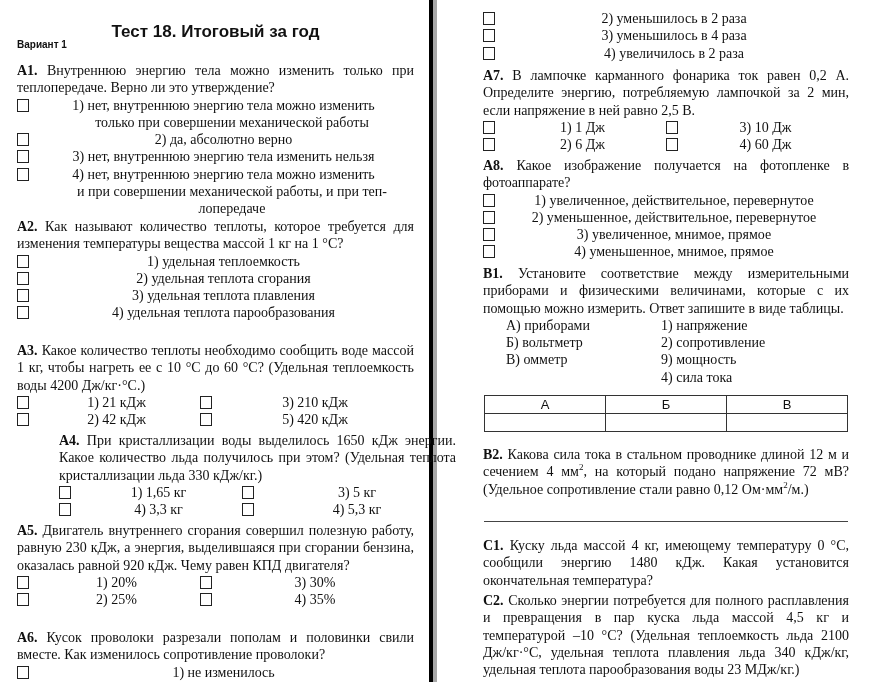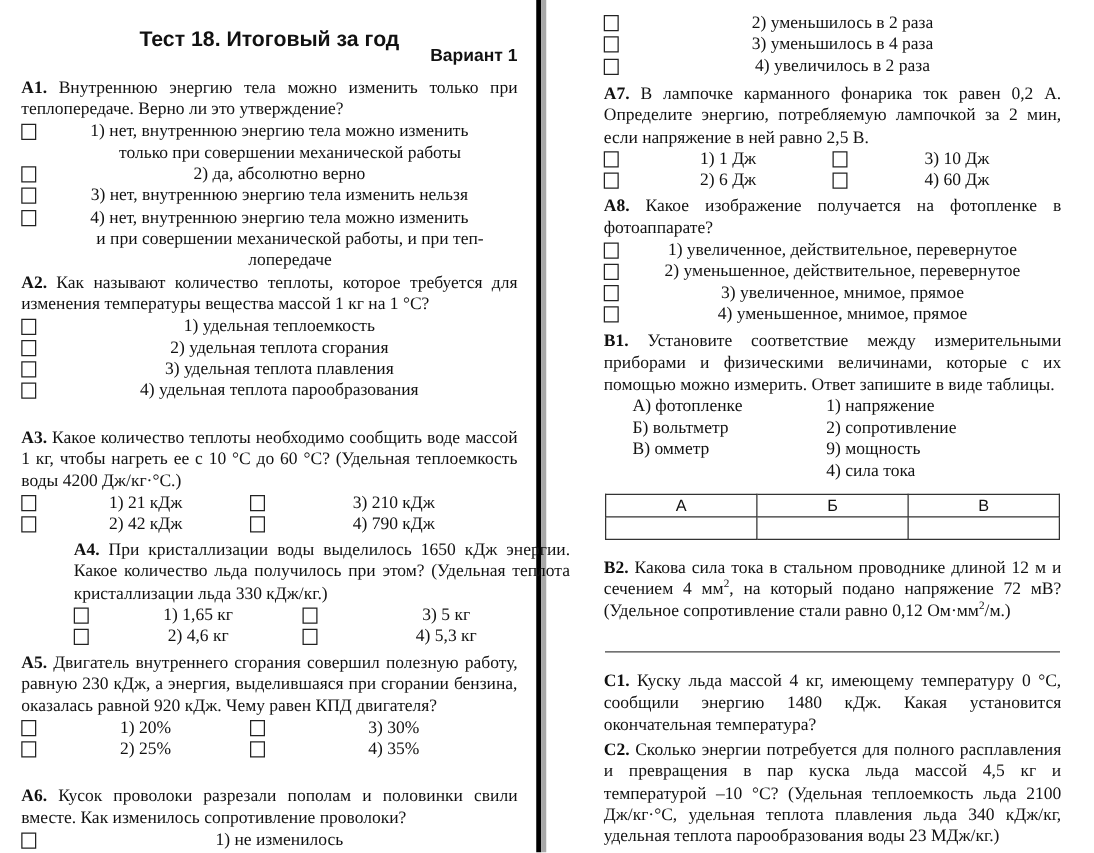--- a/index.html
+++ b/index.html
@@ -15,21 +15,21 @@
   .col-left  { left: 17px;  width: 397px; }
   .col-right { left: 483px; width: 366px; }
 
   .title {
     font-family: "Liberation Sans", "DejaVu Sans", sans-serif;
     font-weight: bold; font-size: 17px; text-align: center;
     position: absolute; left: 0; width: 397px; top: 22px; line-height: 20px;
   }
   .variant {
     font-family: "Liberation Sans", "DejaVu Sans", sans-serif;
-    font-weight: bold; font-size: 14px; text-align: right;
+    font-weight: bold; font-size: 10px; text-align: left;
     position: absolute; left: 0; width: 397px; top: 36px; line-height: 17px;
   }
 
   .block { position: absolute; left: 0; width: 100%; font-size: 14px; line-height: 17.3px; }
   .q { text-align: justify; text-align-last: left; }
   .q .num { font-weight: bold; }
 
   .opt { position: relative; padding-left: 16px; white-space: nowrap; text-align: center; }
   .opt.wrap { white-space: normal; }
   .opt .cont { display: block; padding-left: 17px; }
@@ -75,30 +75,30 @@
     <div class="opt"><span class="box"></span><span>3) удельная теплота плавления</span></div>
     <div class="opt"><span class="box"></span><span>4) удельная теплота парообразования</span></div>
   </div>
 
   <div class="block" style="top:342px;">
     <div class="q"><span class="num">А3.</span> <span>Какое количество теплоты необходимо сообщить воде массой 1 кг, чтобы нагреть ее с 10 °С до 60 °С? (Удельная теплоемкость воды 4200 Дж/кг·°С.)</span></div>
     <div class="grid2">
       <div class="opt"><span class="box"></span><span>1) 21 кДж</span></div>
       <div class="opt"><span class="box"></span><span>3) 210 кДж</span></div>
       <div class="opt"><span class="box"></span><span>2) 42 кДж</span></div>
-      <div class="opt"><span class="box"></span><span>4) 790 кДж</span></div>
+      <div class="opt"><span class="box"></span><span>5) 420 кДж</span></div>
     </div>
   </div>
 
   <div class="block" style="top:432px;margin-left:42px;">
     <div class="q"><span class="num">А4.</span> <span>При кристаллизации воды выделилось 1650 кДж энергии. Какое количество льда получилось при этом? (Удельная теплота кристаллизации льда 330 кДж/кг.)</span></div>
     <div class="grid2">
       <div class="opt"><span class="box"></span><span>1) 1,65 кг</span></div>
       <div class="opt"><span class="box"></span><span>3) 5 кг</span></div>
-      <div class="opt"><span class="box"></span><span>2) 4,6 кг</span></div>
+      <div class="opt"><span class="box"></span><span>4) 3,3 кг</span></div>
       <div class="opt"><span class="box"></span><span>4) 5,3 кг</span></div>
     </div>
   </div>
 
   <div class="block" style="top:522px;">
     <div class="q"><span class="num">А5.</span> <span>Двигатель внутреннего сгорания совершил полезную работу, равную 230 кДж, а энергия, выделившаяся при сгорании бензина, оказалась равной 920 кДж. Чему равен КПД двигателя?</span></div>
     <div class="grid2">
       <div class="opt"><span class="box"></span><span>1) 20%</span></div>
       <div class="opt"><span class="box"></span><span>3) 30%</span></div>
       <div class="opt"><span class="box"></span><span>2) 25%</span></div>
@@ -134,21 +134,21 @@
     <div class="q"><span class="num">А8.</span> <span>Какое изображение получается на фотопленке в фотоаппарате?</span></div>
     <div class="opt"><span class="box"></span><span>1) увеличенное, действительное, перевернутое</span></div>
     <div class="opt"><span class="box"></span><span>2) уменьшенное, действительное, перевернутое</span></div>
     <div class="opt"><span class="box"></span><span>3) увеличенное, мнимое, прямое</span></div>
     <div class="opt"><span class="box"></span><span>4) уменьшенное, мнимое, прямое</span></div>
   </div>
 
   <div class="block" style="top:265px;">
     <div class="q"><span class="num">В1.</span> <span>Установите соответствие между измерительными приборами и физическими величинами, которые с их помощью можно измерить. Ответ запишите в виде таблицы.</span></div>
     <div class="match">
-      <div>А) фотопленке</div>
+      <div>А) приборами</div>
       <div>1) напряжение</div>
       <div>Б) вольтметр</div>
       <div>2) сопротивление</div>
       <div>В) омметр</div>
       <div>9) мощность</div>
       <div>&nbsp;</div>
       <div>4) сила тока</div>
     </div>
   </div>
 

